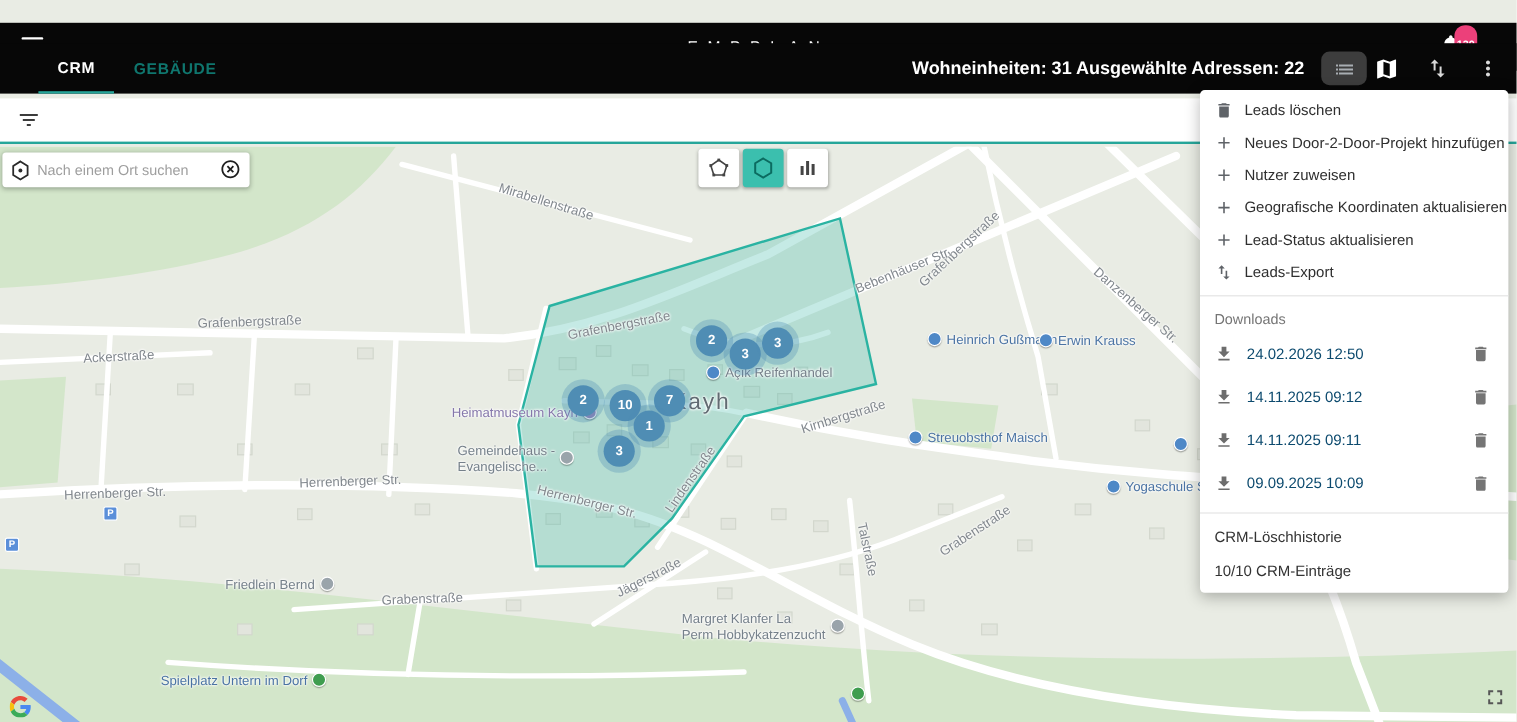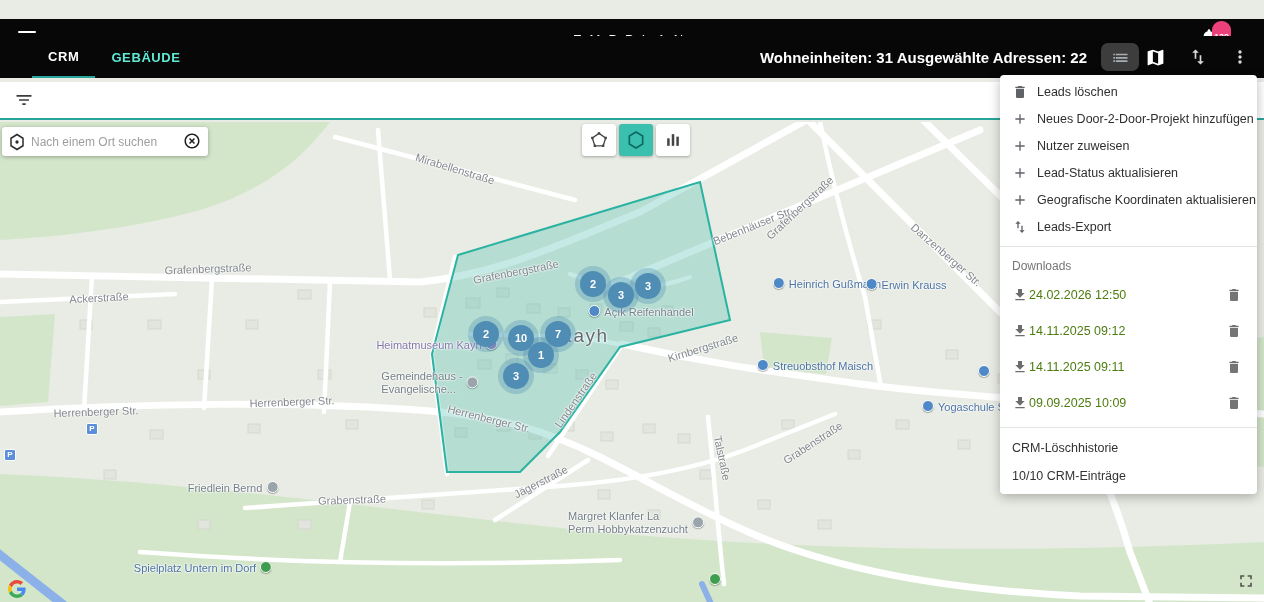--- a/index.html
+++ b/index.html
@@ -20,21 +20,21 @@
   .bell{position:absolute;right:42px;top:8px;width:24px;height:24px;color:#fff;cursor:pointer;}
   .bell svg{width:22px;height:22px;fill:#fff;}
   .bell-badge{position:absolute;top:-6px;right:-9px;min-width:17px;height:17px;border-radius:9px;
     background:var(--badge);color:#fff;font-size:9px;font-weight:bold;display:flex;align-items:center;justify-content:center;padding:16px 2px;}
 
   
   .tabbar{position:absolute;top:36px;left:0;right:0;height:42px;background:#070707;display:flex;align-items:center;z-index:5;justify-content:center;}
   .tab{height:42px;display:flex;align-items:center;padding:0 16px;font-size:13px;font-weight:600;letter-spacing:.6px;cursor:pointer;}
   .tab.first{margin-left:32px;}
   .tab.active{color:#fff;border-bottom:2px solid var(--accent);}
-  .tab.inactive{color:#5eead4;}
+  .tab.inactive{color:#0f766e;}
   .tab-right{margin-left:auto;display:flex;align-items:center;padding-right:10px;}
   .summary{color:#fff;font-size:15px;font-weight:600;margin-right:14px;white-space:nowrap;}
   .icon-btn{background:none;border:none;cursor:pointer;display:flex;align-items:center;justify-content:center;padding:4px;}
   .icon-btn svg{width:20px;height:20px;fill:#d9d9d9;}
   .list-btn{background:#3d3d3d;border-radius:7px;padding:4px 9px;margin-right:2px;}
   .list-btn svg{fill:#a8adb2;}
   .map-btn svg{fill:#fff;width:21px;height:21px;}
   .swap-btn{margin-left:14px;}
   .dots-btn{margin-left:14px;}
 
@@ -102,21 +102,21 @@
     box-shadow:0 3px 12px rgba(0,0,0,.28);z-index:10;padding:3px 0 4px;}
   .menu-item{display:flex;align-items:center;gap:8px;height:27px;padding:0 12px;font-size:12.5px;color:#2f2f2f;
     cursor:pointer;white-space:nowrap;}
   .mi-icon{width:17px;height:17px;flex:none;display:flex;align-items:center;}
   .mi-icon svg{width:16px;height:16px;fill:#5f6368;}
   .divider{border-top:1px solid #e4e4e4;margin:6px 0;}
   .section-label{padding:6px 12px 4px;font-size:12px;color:#757575;}
   .dl-row{display:flex;align-items:center;height:36px;padding:0 14px 0 12px;cursor:pointer;}
   .dl-icon{width:17px;display:flex;}
   .dl-icon svg{width:16px;height:16px;fill:#6d6d6d;}
-  .dl-date{flex:1;font-size:12.5px;color:#4d7c0f;}
+  .dl-date{flex:1;margin-left:10px;font-size:12.5px;color:#0c4a6e;}
   .dl-trash{width:17px;display:flex;cursor:pointer;}
   .dl-trash svg{width:16px;height:16px;fill:#757575;}
   .history-line{padding:3px 12px;font-size:12.5px;color:#333;line-height:22px;}
 </style>
 </head>
 <body>
 
 <div class="screen">
 
   <header class="appbar">
@@ -520,29 +520,29 @@
             </svg>
           </span>
           <span>Nutzer zuweisen</span>
         </div>
         <div class="menu-item">
           <span class="mi-icon">
             <svg viewBox="0 0 24 24">
               <path d="M19 13h-6v6h-2v-6H5v-2h6V5h2v6h6v2z"></path>
             </svg>
           </span>
-          <span>Lead-Status aktualisieren</span>
+          <span>Geografische Koordinaten aktualisieren</span>
         </div>
         <div class="menu-item">
           <span class="mi-icon">
             <svg viewBox="0 0 24 24">
               <path d="M19 13h-6v6h-2v-6H5v-2h6V5h2v6h6v2z"></path>
             </svg>
           </span>
-          <span>Geografische Koordinaten aktualisieren</span>
+          <span>Lead-Status aktualisieren</span>
         </div>
         <div class="menu-item">
           <span class="mi-icon">
             <svg viewBox="0 0 24 24">
               <path d="M16 17.01V10h-2v7.01h-3L15 21l4-3.99h-3zM9 3 5 6.99h3V14h2V6.99h3L9 3z"></path>
             </svg>
           </span>
           <span>Leads-Export</span>
         </div>
       </div>

